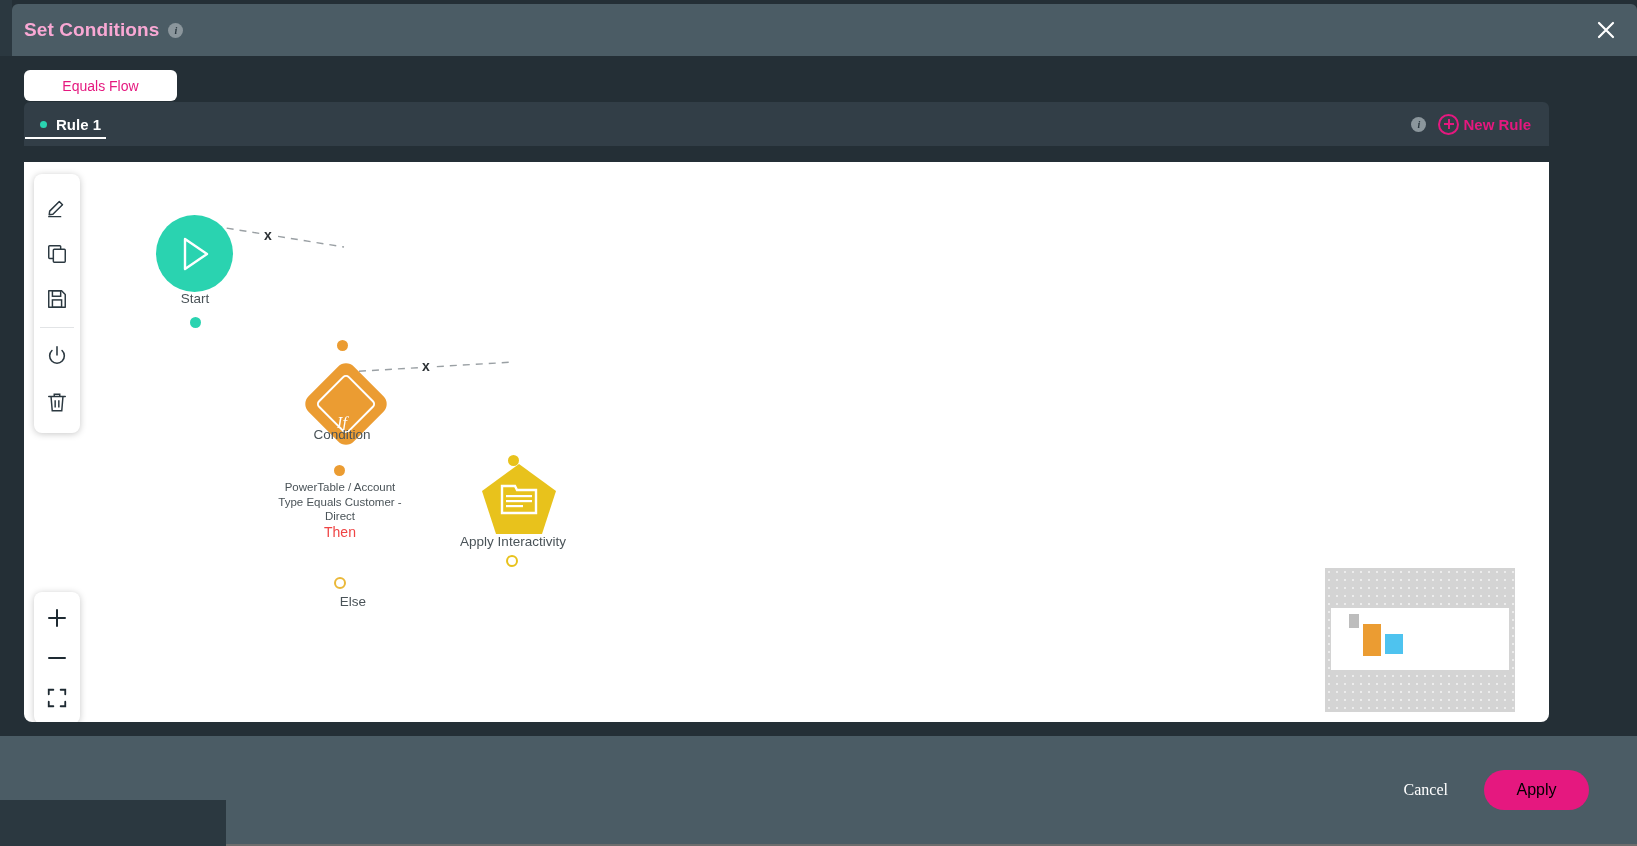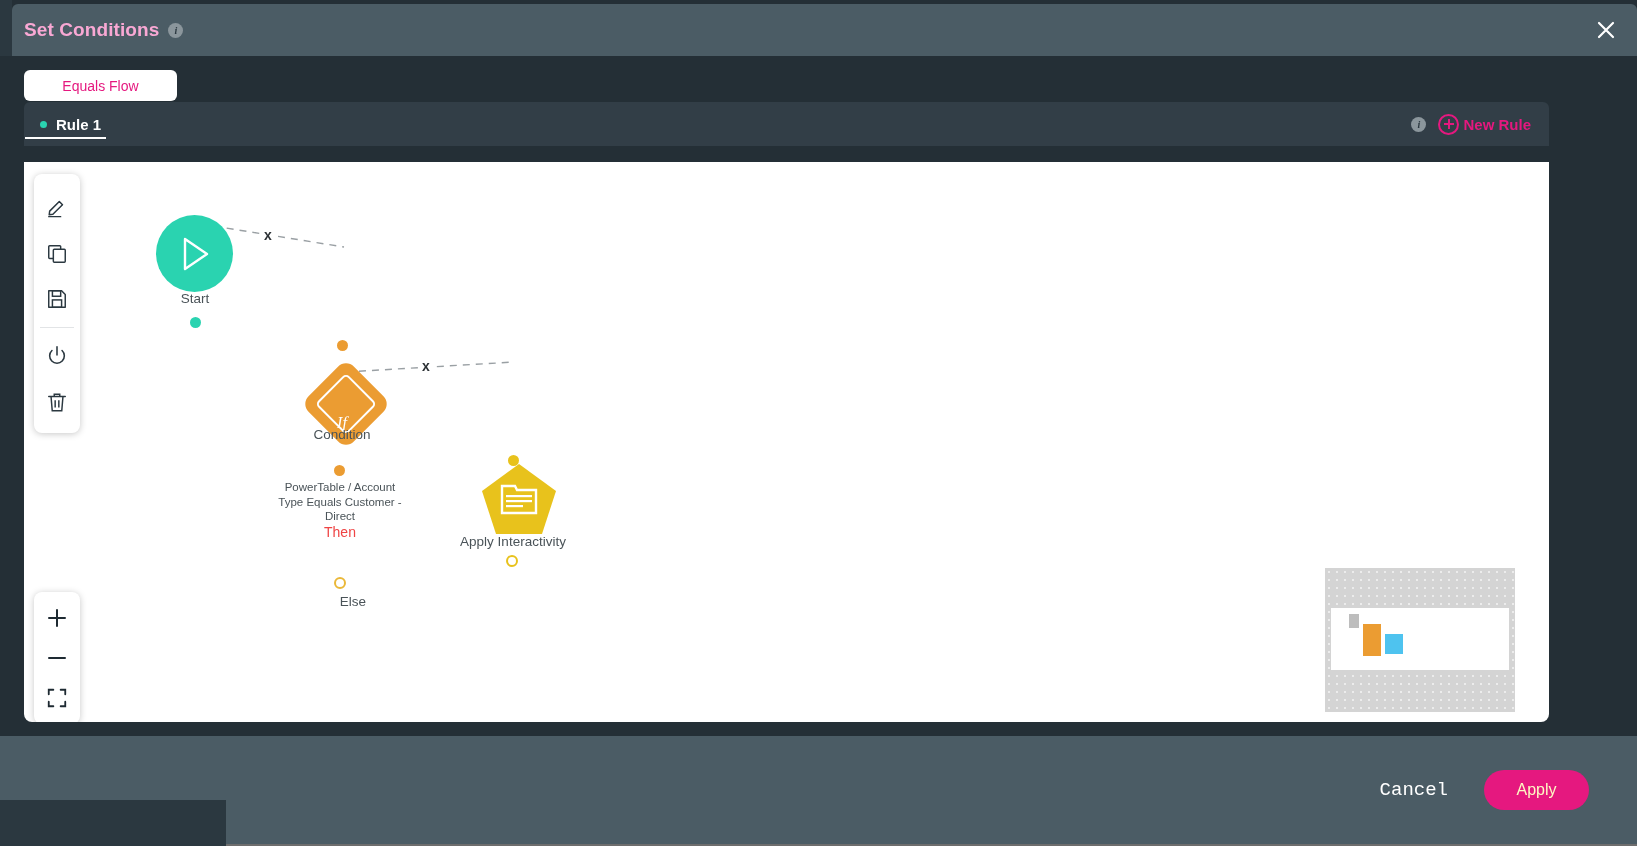--- a/index.html
+++ b/index.html
@@ -356,31 +356,31 @@
     width: 1637px; height: 108px;
     background: #4b5c65;
     display: flex;
     align-items: center;
     justify-content: flex-end;
     padding-right: 48px;
     gap: 36px;
   }
   #cancel-btn {
     color: #ffffff;
-    font-size: 19px;
+    font-size: 16px;
     cursor: pointer;
     background: none;
     border: none;
-    font-family: Liberation Mono, monospace;
+    font-family: Liberation Serif, serif;
   }
   #apply-btn {
     width: 105px; height: 40px;
     border-radius: 20px;
     background: #e5187f;
-    color: #fef9c3;
+    color: #000000;
     font-size: 16px;
     border: none;
     cursor: pointer;
     font-family: "Liberation Sans", sans-serif;
   }
   #footer-shadow {
     position: absolute;
     left: 0; top: 844px;
     width: 1637px; height: 2px;
     background: #6d6d6d;

